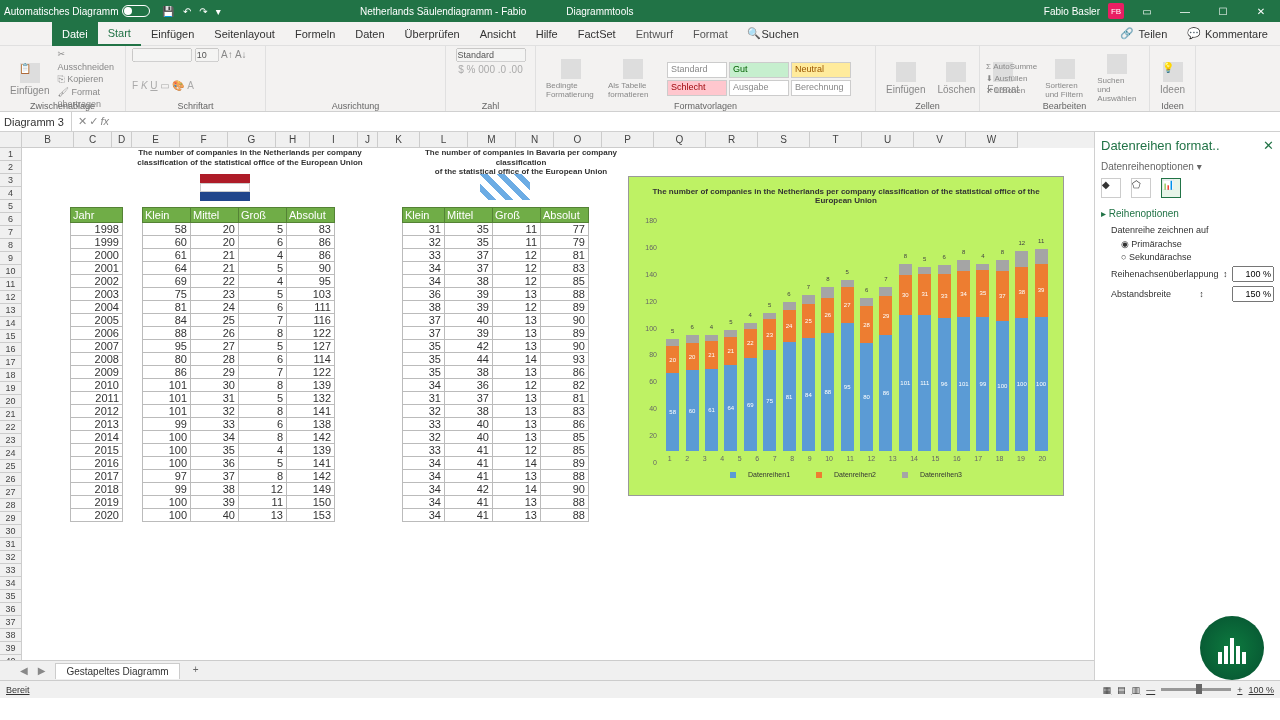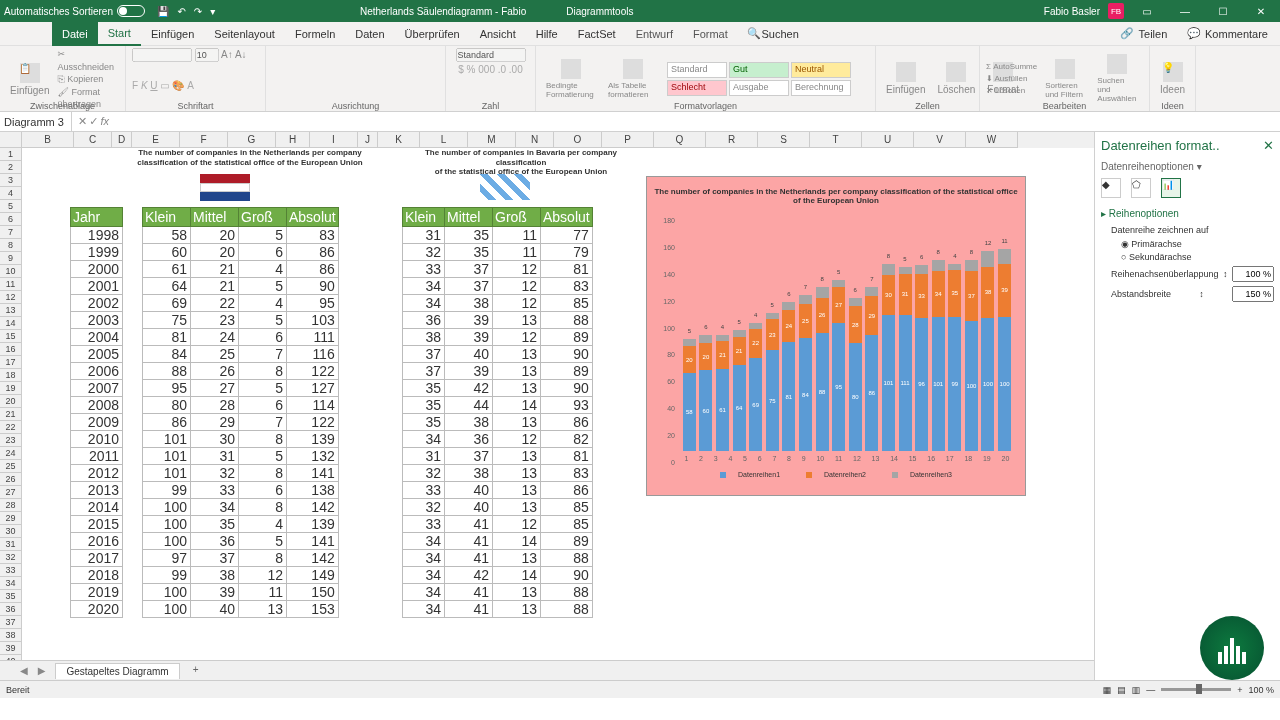--- a/index.html
+++ b/index.html
@@ -46,27 +46,27 @@
 
 .col-headers { display: flex; height: 16px; background: #f0f0f0; font-size: 10px; }
 .corner { width: 22px; border-right: 1px solid #ccc; border-bottom: 1px solid #ccc; background: #f0f0f0; }
 .col-h { border-right: 1px solid #ccc; border-bottom: 1px solid #ccc; text-align: center; line-height: 16px; color: #444; }
 
 .grid-body { display: flex; flex: 1; overflow: hidden; position: relative; }
 .row-headers { width: 22px; background: #f0f0f0; font-size: 9px; }
 .row-h { height: 13px; border-bottom: 1px solid #ccc; border-right: 1px solid #ccc; text-align: center; line-height: 13px; color: #444; }
 .cells { flex: 1; position: relative; background: #fff; }
 
-.data-table { position: absolute; border-collapse: collapse; font-size: 14px; }
+.data-table { position: absolute; border-collapse: collapse; font-size: 11px; }
 .data-table th { background: #70ad47; color: #fff; border: 1px solid #548235; padding: 1px 2px; font-weight: normal; text-align: left; height: 13px; }
 .data-table td { border: 1px solid #bbb; padding: 0 3px; text-align: right; height: 13px; background: #fff; }
 .table-title { position: absolute; font-size: 8px; font-weight: bold; text-align: center; line-height: 1.2; }
 .flag { position: absolute; width: 50px; height: 26px; }
 
-.chart-box { position: absolute; left: 624px; top: 28px; width: 380px; height: 320px; border: 1px solid #999; background: #fca5a5; }
+.chart-box { position: absolute; left: 606px; top: 28px; width: 436px; height: 320px; border: 1px solid #999; background: #bef264; }
 .chart-title { text-align: center; font-size: 8px; font-weight: bold; padding: 10px 4px 4px; }
 .chart-plot { position: relative; height: 260px; margin: 0 10px 0 32px; }
 .chart-yaxis { position: absolute; left: -26px; top: 0; bottom: 0; width: 24px; font-size: 7px; color: #666; }
 .chart-yaxis div { position: absolute; right: 2px; transform: translateY(-50%); }
 .chart-bars { position: absolute; left: 0; right: 0; top: 0; bottom: 18px; display: flex; align-items: flex-end; justify-content: space-around; padding: 0 2px; }
 .bar-group { width: 13px; display: flex; flex-direction: column-reverse; position: relative; }
 .bar-seg { width: 100%; position: relative; }
 .bar-seg.s1 { background: #5b9bd5; }
 .bar-seg.s2 { background: #ed7d31; }
 .bar-seg.s3 { background: #a5a5a5; }
@@ -85,34 +85,34 @@
 .side-pane .ic.active { border-color: #217346; background: #e8f5e9; }
 .side-pane .section-h { color: #217346; font-size: 10px; margin: 6px 0; cursor: pointer; }
 .side-pane .radio-row { margin: 3px 0 3px 10px; font-size: 9px; }
 .side-pane .input-row { display: flex; align-items: center; justify-content: space-between; margin: 4px 0; font-size: 9px; }
 .side-pane .input-row input { width: 42px; font-size: 9px; text-align: right; padding: 1px; }
 
 .sheet-tabs { height: 20px; background: #f0f0f0; border-top: 1px solid #ccc; display: flex; align-items: center; font-size: 10px; padding: 0 20px; }
 .sheet-tab { padding: 2px 10px; background: #fff; border: 1px solid #ccc; border-bottom: none; }
 .sheet-tab-add { margin-left: 8px; width: 16px; height: 16px; border-radius: 50%; text-align: center; line-height: 14px; color: #666; }
 
-.statusbar { height: 18px; background: #f0f0f0; border-top: 1px solid #ccc; display: flex; align-items: center; font-size: 9px; padding: 0 6px; }
+.statusbar { height: 18px; background: #f0f0f0; border-top: 1px solid #ccc; display: flex; align-items: center; font-size: 9px; padding: 0 6px; text-decoration: underline; }
 .statusbar .right { margin-left: auto; display: flex; align-items: center; gap: 6px; }
 .zoom-slider { width: 70px; height: 3px; background: #999; position: relative; }
 .zoom-slider::after { content: ''; width: 6px; height: 10px; background: #666; position: absolute; left: 50%; top: -4px; }
 
 .watermark { position: absolute; right: 16px; bottom: 40px; width: 64px; height: 64px; border-radius: 50%; background: radial-gradient(circle, #0d7a3f 0%, #065030 100%); display: flex; align-items: center; justify-content: center; }
 .watermark svg { width: 40px; height: 40px; }
 </style>
 </head>
 <body>
 
 <div class="titlebar">
   <div class="autosave">
-    <span>Automatisches Sortieren</span>
+    <span>Automatisches Diagramm</span>
     <span class="toggle"></span>
   </div>
   <div class="qat">
     <span>💾</span>
     <span>↶</span>
     <span>↷</span>
     <span>▾</span>
   </div>
   <div class="doc-title">
     <span><span>Netherlands Säulendiagramm</span> - <span>Fabio</span></span>

